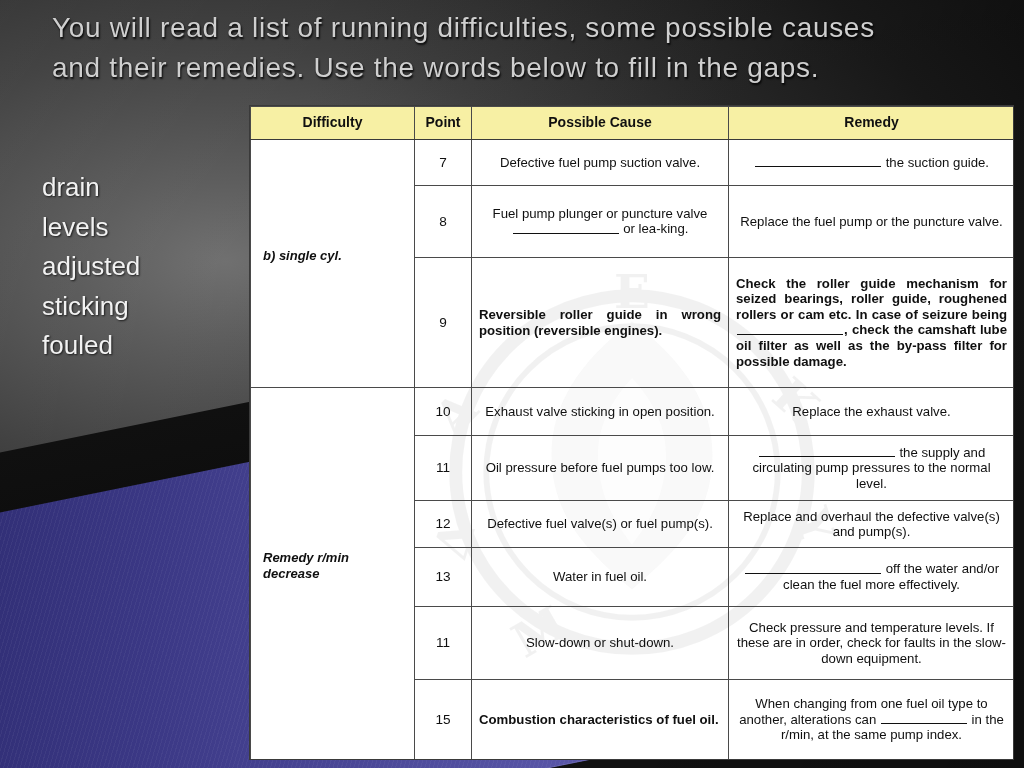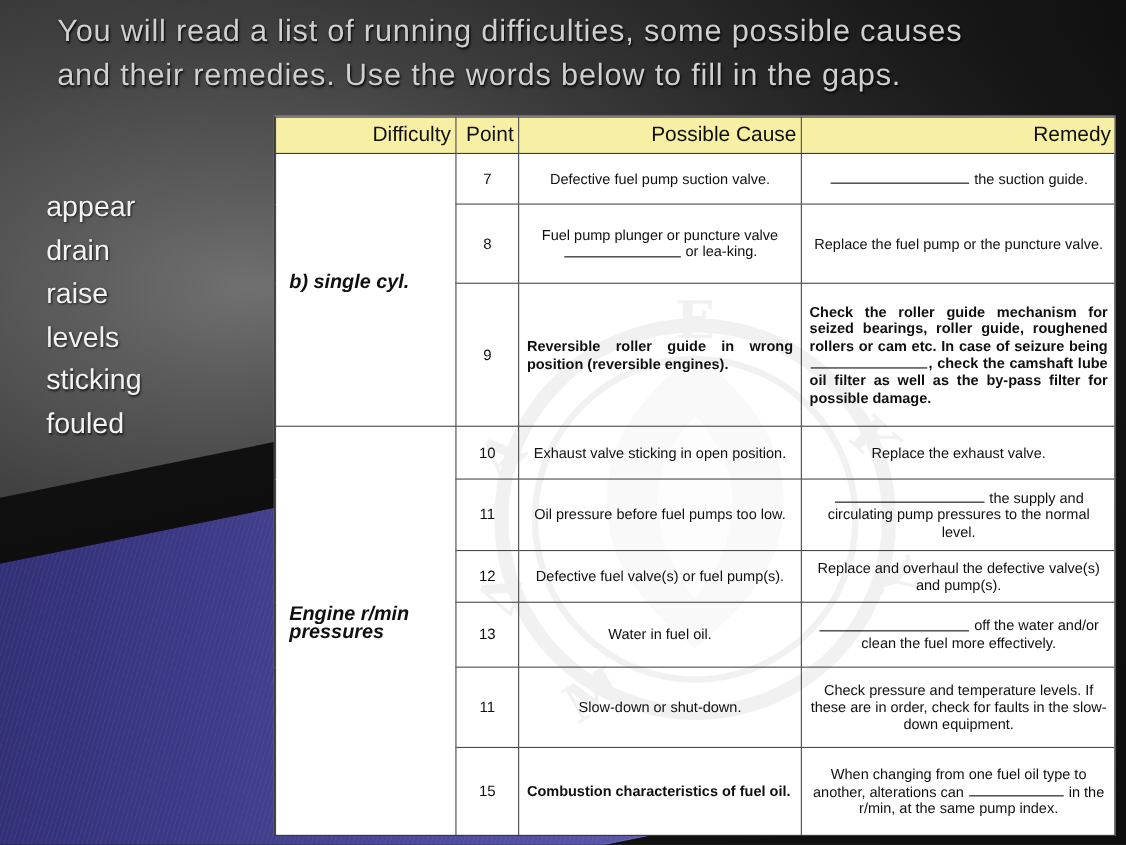--- a/index.html
+++ b/index.html
@@ -133,37 +133,37 @@
 
   #difficulty-table th,
   #difficulty-table td {
     border: 1px solid #4a4a4a;
     vertical-align: middle;
     background: transparent;
   }
 
   #difficulty-table thead th {
     background: #f7f0a4;
-    text-align: right;
-    font-size: 19px;
-    font-weight: normal;
+    text-align: center;
+    font-size: 14px;
+    font-weight: bold;
     height: 33px;
     padding: 2px 4px;
     border-bottom: 1px solid #3a3a3a;
   }
 
   .col-difficulty { width: 164px; }
   .col-point      { width: 57px; }
   .col-cause      { width: 257px; }
   .col-remedy     { width: 286px; }
 
   td.cell-difficulty {
     font-weight: bold;
     font-style: italic;
-    font-size: 18px;
+    font-size: 13px;
     line-height: 16px;
     padding: 6px 8px 22px 12px;
     vertical-align: top;
   }
 
   td.cell-point {
     text-align: center;
     font-size: 13.6px;
     font-weight: 500;
   }
@@ -194,24 +194,23 @@
 
 <div id="slide-background">
   <div id="background-sheen"></div>
   <div id="corner-dark-band"></div>
   <div id="corner-blue-wedge"></div>
 </div>
 
 <div id="slide-title">You will read a list of running difficulties, some possible causes and their remedies. Use the words below to fill in the gaps.</div>
 
 <div id="word-bank">
-  <div class="word-item">appear</div>
   <div class="word-item">drain</div>
-  <div class="word-item">raise</div>
   <div class="word-item">levels</div>
+  <div class="word-item">adjusted</div>
   <div class="word-item">sticking</div>
   <div class="word-item">fouled</div>
 </div>
 
 <div id="difficulty-table-frame">
 
   <svg id="table-watermark" viewBox="0 0 400 400" xmlns="http://www.w3.org/2000/svg">
     <circle cx="200" cy="200" r="150" fill="none" stroke="#6d6d6d" stroke-width="11"></circle>
     <circle cx="200" cy="200" r="124" fill="none" stroke="#6d6d6d" stroke-width="5"></circle>
     <path d="M200 72 C150 110 128 150 132 196 C136 244 168 272 200 300 C232 272 264 244 268 196 C272 150 250 110 200 72 Z" fill="#7a7a7a" opacity="0.55"></path>
@@ -268,21 +267,21 @@
         <td class="cell-point">9</td>
         <td class="cell-cause justify">
           <span>Reversible roller guide in wrong position (reversible engines).</span>
         </td>
         <td class="cell-remedy justify">
           <span>Check the roller guide mechanism for seized bearings, roller guide, roughened rollers or cam etc. In case of seizure being </span><span class="blank w-md"></span><span>, check the camshaft lube oil filter as well as the by-pass filter for possible damage.</span>
         </td>
       </tr>
 
       <tr style="height:48px">
-        <td class="cell-difficulty" rowspan="6">Engine r/min pressures</td>
+        <td class="cell-difficulty" rowspan="6">Remedy r/min decrease</td>
         <td class="cell-point">10</td>
         <td class="cell-cause">
           <span>Exhaust valve sticking in open position.</span>
         </td>
         <td class="cell-remedy">
           <span>Replace the exhaust valve.</span>
         </td>
       </tr>
 
       <tr style="height:65px">

